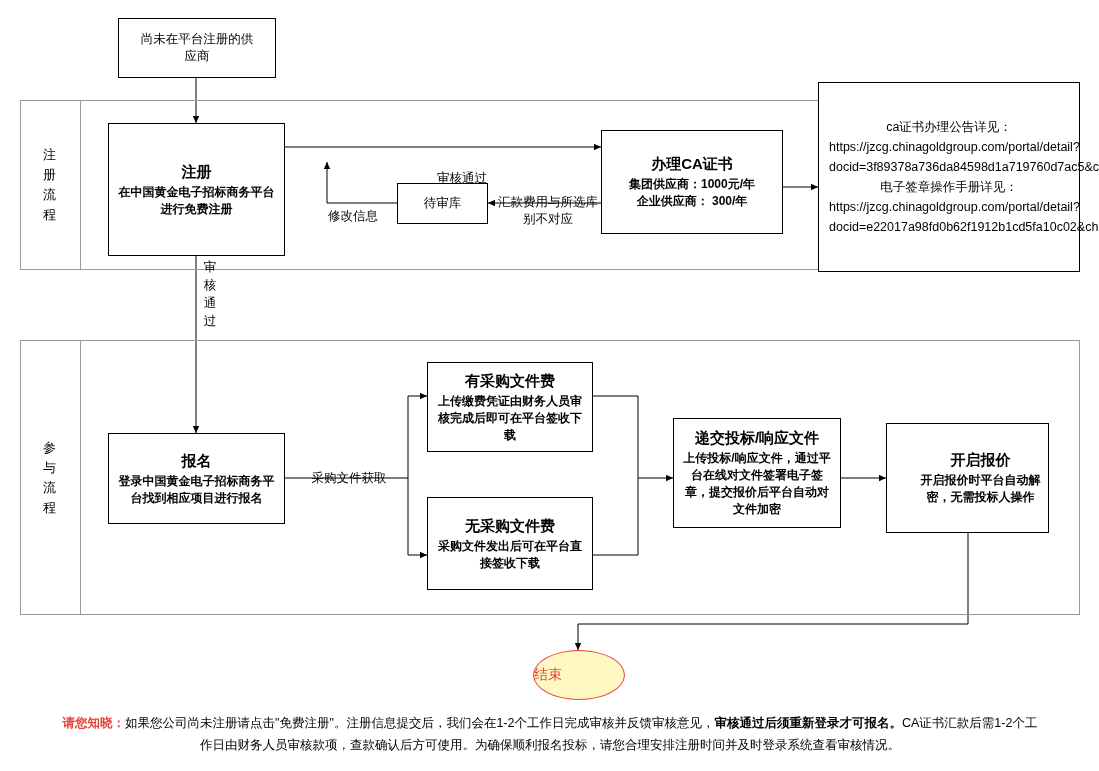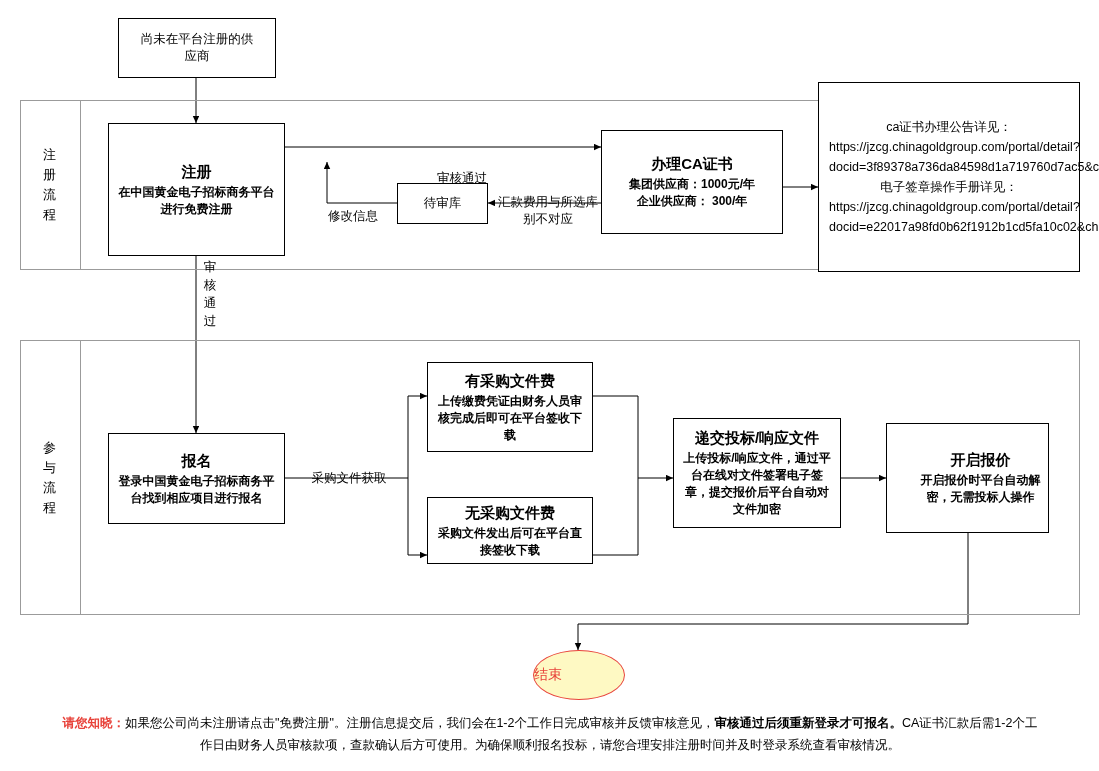--- a/index.html
+++ b/index.html
@@ -154,21 +154,21 @@
   <div class="box" style="left:108px;top:433px;width:177px;height:91px;">
     <div class="title">报名</div>
     <div class="sub">登录中国黄金电子招标商务平台找到相应项目进行报名</div>
   </div>
 
   <div class="box" style="left:427px;top:362px;width:166px;height:90px;">
     <div class="title">有采购文件费</div>
     <div class="sub">上传缴费凭证由财务人员审核完成后即可在平台签收下载</div>
   </div>
 
-  <div class="box" style="left:427px;top:497px;width:166px;height:67px;">
+  <div class="box" style="left:427px;top:497px;width:166px;height:93px;">
     <div class="title">无采购文件费</div>
     <div class="sub">采购文件发出后可在平台直接签收下载</div>
   </div>
 
   <div class="box" style="left:673px;top:418px;width:168px;height:110px;">
     <div class="title">递交投标/响应文件</div>
     <div class="sub">上传投标/响应文件，通过平台在线对文件签署电子签章，提交报价后平台自动对文件加密</div>
   </div>
 
   <div class="box" style="left:886px;top:423px;width:163px;height:110px;padding-left:32px;">

